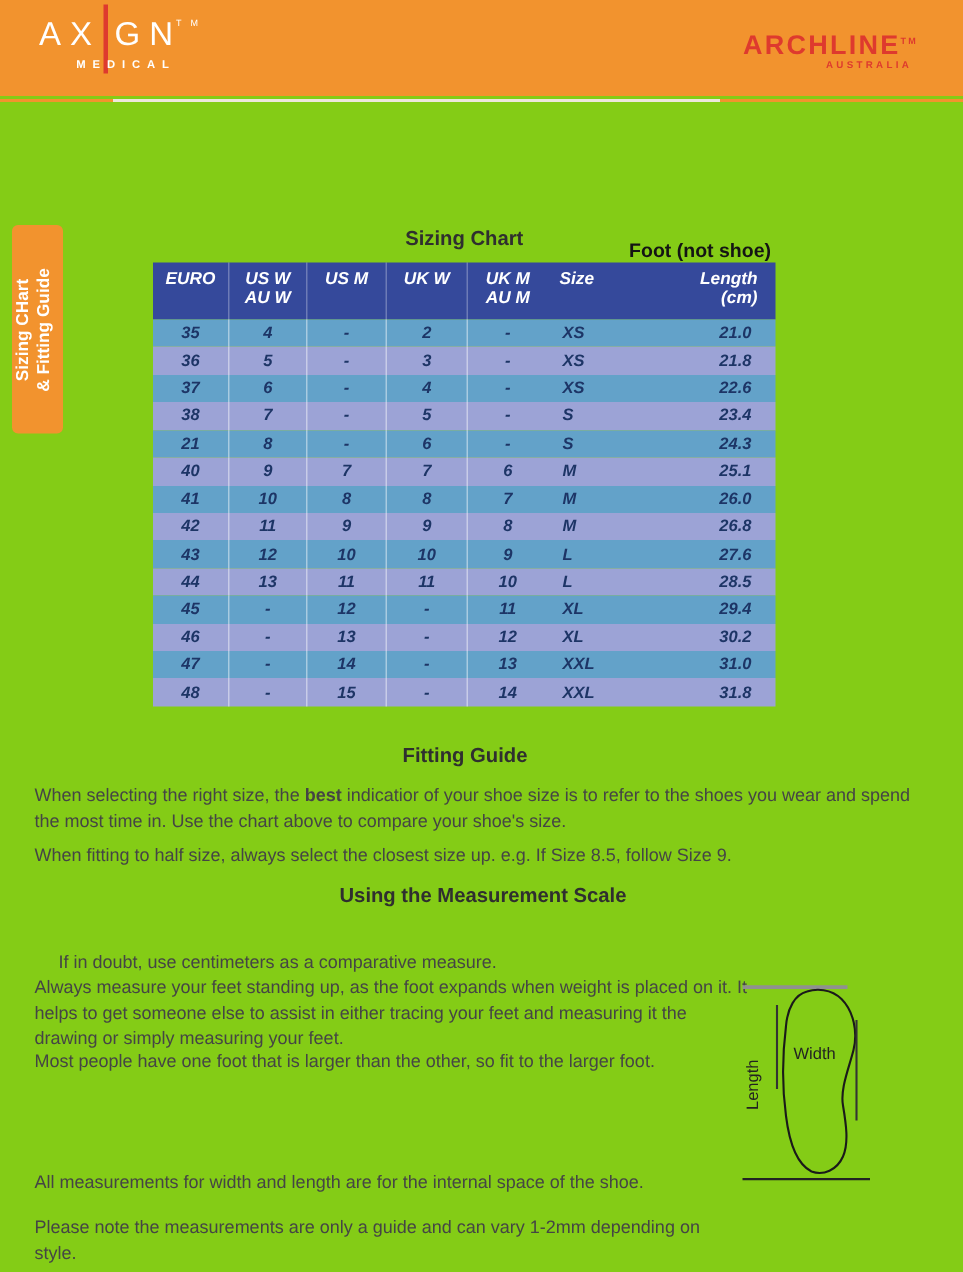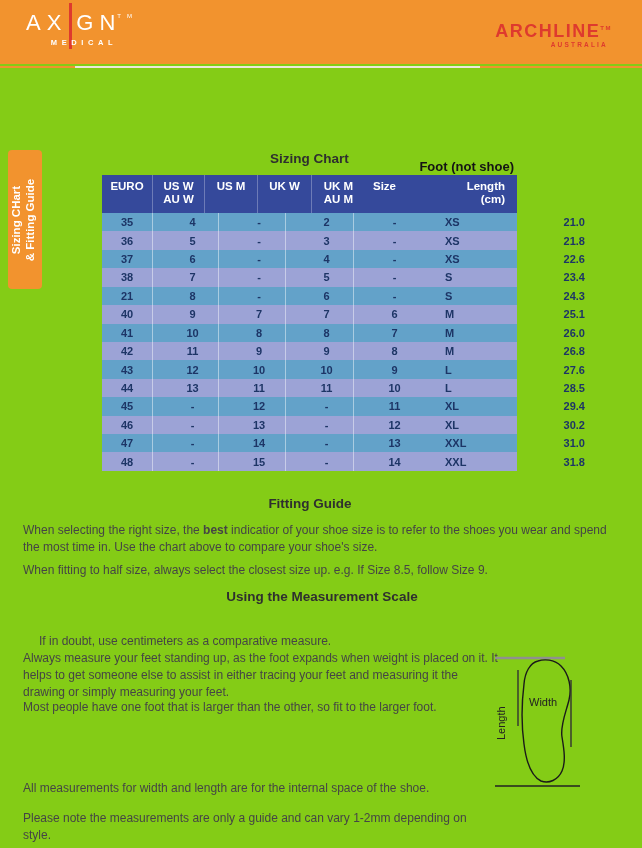--- a/index.html
+++ b/index.html
@@ -25,28 +25,28 @@
   
   .side-tab{position:absolute;left:8px;top:150px;width:34px;height:139px;background:var(--orange,#F2932E);border-radius:4px;}
   .side-tab-text{position:absolute;left:-52.5px;top:52.5px;width:139px;height:34px;transform:rotate(-90deg);
     text-align:center;color:#fff;font-weight:bold;font-size:11.5px;line-height:14px;}
 
   
   .chart-title{position:absolute;left:102px;top:151px;width:415px;text-align:center;
     font-size:13.5px;font-weight:bold;color:var(--heading-gray,#2F2F2F);}
   .foot-note{position:absolute;right:128px;top:159px;font-size:13px;font-weight:bold;color:#141414;}
   .size-table{position:absolute;left:102px;top:175px;width:415px;}
-  .thead,.trow{display:grid;grid-template-columns:51px 52px 53px 54px 53px 65px 87px;}
+  .thead,.trow{display:grid;grid-template-columns:51px 52px 53px 54px 53px 65px 87px;font-style:italic;}
   .thead{height:38px;background:var(--table-header-blue,#35499B);color:#fff;}
   .hcell{display:flex;flex-direction:column;align-items:center;padding-top:5px;
     font-size:11.5px;font-weight:bold;line-height:13px;}
   .hcell.c5{align-items:flex-start;padding-left:8px;}
   .hcell.c6{align-items:flex-end;padding-right:12px;text-align:right;}
   .thead .hcell:nth-child(-n+4){border-right:1px solid rgba(255,255,255,0.28);}
-  .trow{height:18.43px;gap:14px;}
+  .trow{height:18.43px;}
   .trow:nth-child(odd){background:var(--row-teal,#63A2C9);}
   .trow:nth-child(even){background:var(--row-periwinkle,#9CA3D6);}
   .tcell{display:flex;align-items:center;justify-content:center;
     color:var(--table-text-navy,#1D3566);font-size:11px;font-weight:bold;}
   .tcell:nth-child(-n+4){border-right:1px solid rgba(255,255,255,0.45);}
   .tcell.c5{justify-content:flex-start;padding-left:10px;}
   .tcell.c6{justify-content:flex-end;padding-right:16px;}
 
   
   .sec-title{position:absolute;left:0;width:620px;text-align:center;

